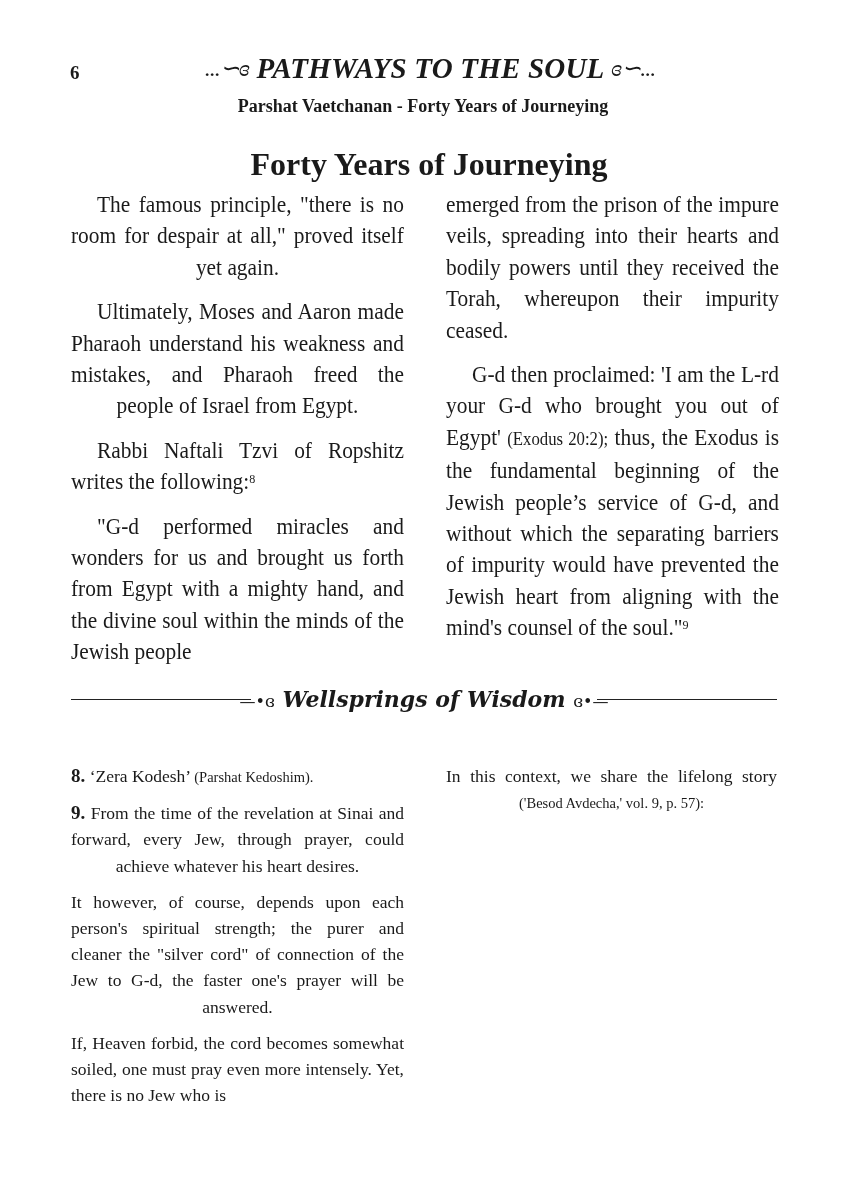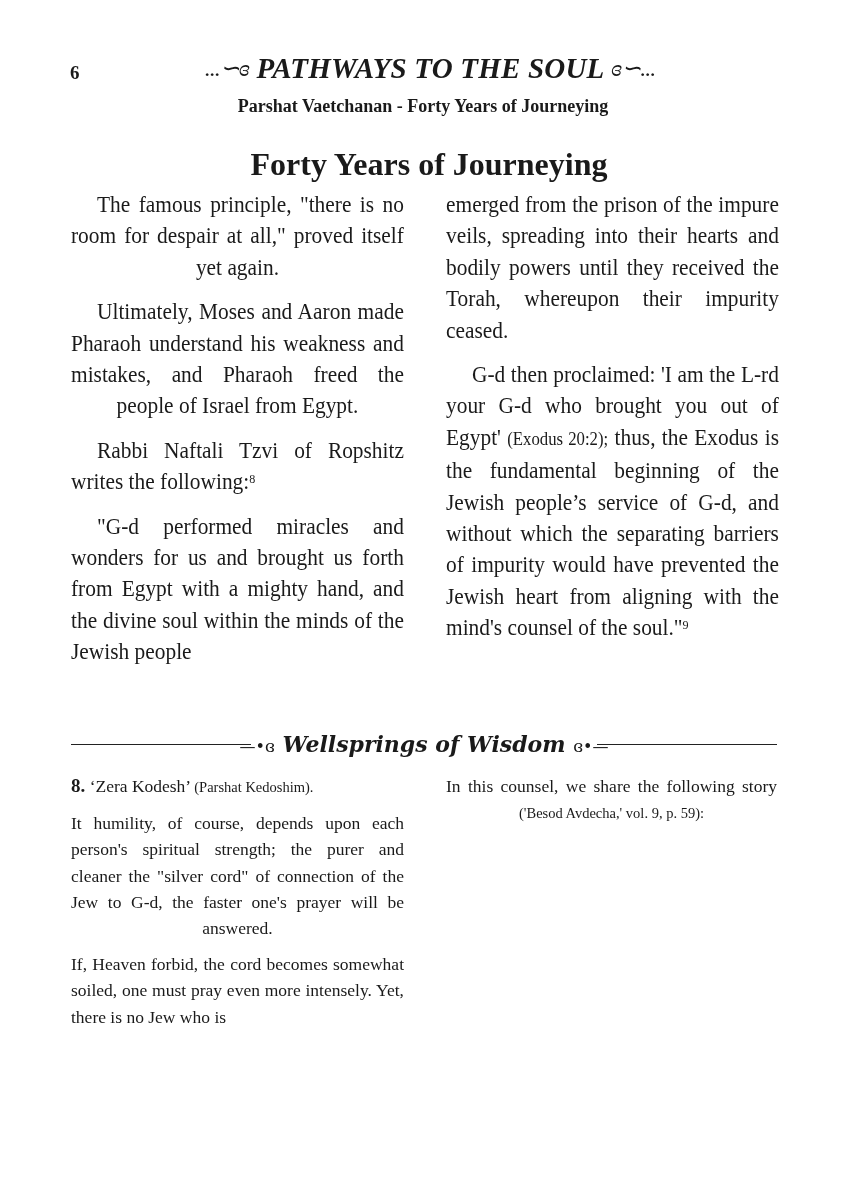--- a/index.html
+++ b/index.html
@@ -10,28 +10,28 @@
   .subhead { position:absolute; left:0; width:846px; top:96px; text-align:center; font-size:18px; font-weight:bold; }
   .title { position:absolute; left:6px; width:846px; top:146px; text-align:center; font-size:32px; font-weight:bold; }
   .col { position:absolute; font-size:23px; line-height:31.4px; text-align:justify; transform:scaleX(0.93); transform-origin:left top; }
   .col p { margin:0 0 13px 0; }
   .col-left { left:71px; top:189px; width:358px; }
   .col-right { left:446px; top:189px; width:358px; }
   .indent { text-indent:28px; }
   .last-center { text-align-last:center; }
   .small { font-size:18px; }
   sup.fn { font-size:13px; vertical-align:6px; line-height:0; }
-  .divider { position:absolute; left:71px; top:729px; width:706px; height:30px; }
+  .divider { position:absolute; left:71px; top:684px; width:706px; height:30px; }
   .divider .rule { position:absolute; top:15px; height:1px; background:#222; }
   .divider .rule.l { left:0; width:180px; }
   .divider .rule.r { right:0; width:180px; }
   .divider .label { position:absolute; left:0; width:706px; top:2px; text-align:center; font-size:22px; font-style:italic; font-weight:bold; font-family:"DejaVu Serif", serif; }
   .divider .orn { font-style:normal; font-weight:normal; font-size:16px; }
   .notes { position:absolute; font-size:17.5px; line-height:26.2px; text-align:justify; }
-  .notes p { margin:10px 0 10px 0; }
+  .notes p { margin:0 0 10px 0; }
   .notes-left { left:71px; top:763px; width:333px; }
   .notes-right { left:446px; top:763px; width:331px; }
   .num { font-weight:bold; font-size:19px; }
   .cite { font-size:14.5px; }
 </style>
 </head>
 <body>
 
 <div class="page-number">6</div>
 
@@ -62,19 +62,20 @@
   <div class="rule r"></div>
   <div class="label">
     <span class="orn">—•ɞ</span>
     <span>Wellsprings of Wisdom</span>
     <span class="orn">ɞ•—</span>
   </div>
 </div>
 
 <div class="notes notes-left">
   <p><span class="num">8.</span> <span>‘Zera Kodesh’</span> <span class="cite">(Parshat Kedoshim).</span></p>
-  <p class="last-center">It humility, of course, depends upon each person's spiritual strength; the purer and cleaner the "silver cord" of connection of the Jew to G-d, the faster one's prayer will be answered.</p>
+  <p class="last-center"><span class="num">9.</span> <span>From the time of the revelation at Sinai and forward, every Jew, through prayer, could achieve whatever his heart desires.</span></p>
+  <p class="last-center">It however, of course, depends upon each person's spiritual strength; the purer and cleaner the "silver cord" of connection of the Jew to G-d, the faster one's prayer will be answered.</p>
   <p>If, Heaven forbid, the cord becomes somewhat soiled, one must pray even more intensely. Yet, there is no Jew who is</p>
 </div>
 
 <div class="notes notes-right">
-  <p class="last-center"><span>In this counsel, we share the following story</span> <span class="cite">('Besod Avdecha,' vol. 9, p. 59):</span></p>
+  <p class="last-center"><span>In this context, we share the lifelong story</span> <span class="cite">('Besod Avdecha,' vol. 9, p. 57):</span></p>
 </div>
 
 </body></html>

